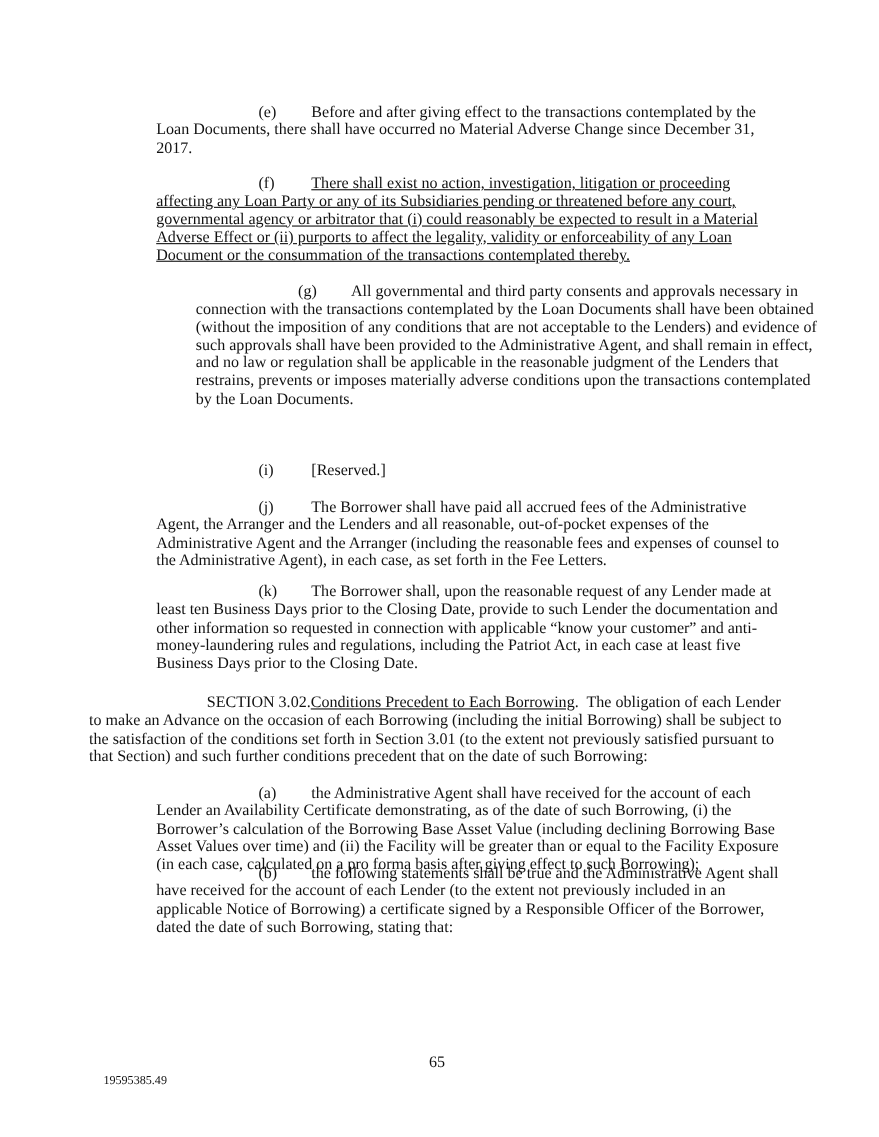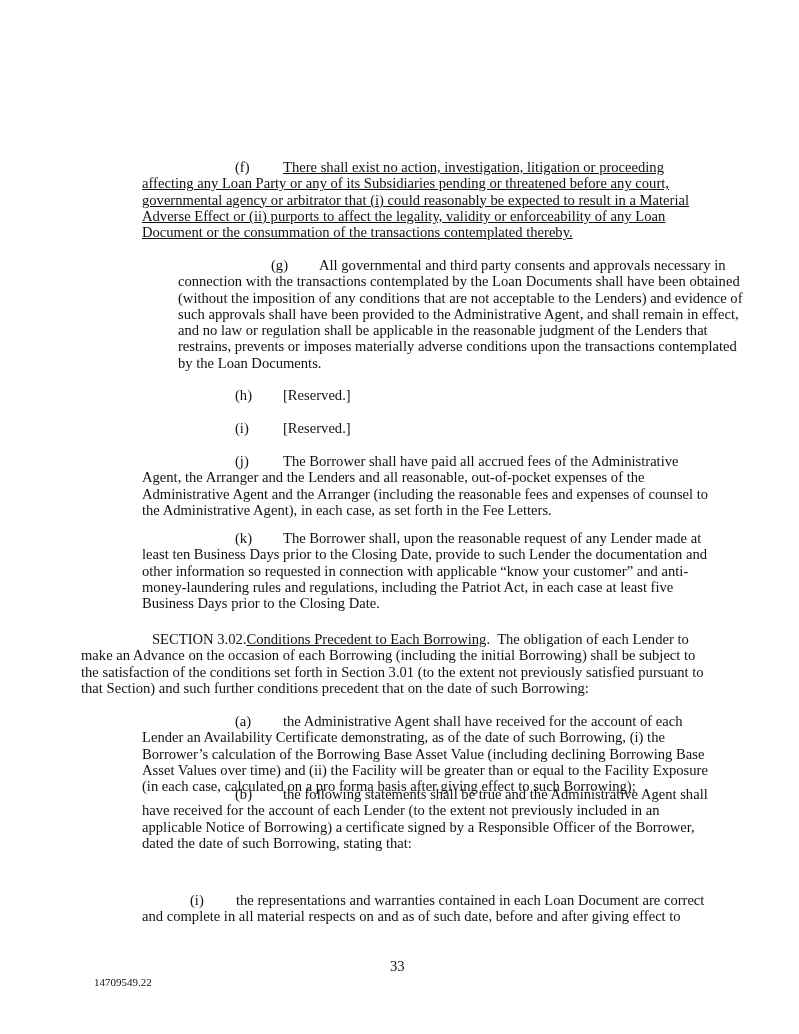--- a/index.html
+++ b/index.html
@@ -46,21 +46,21 @@
     
     margin-left: 93px;
     width: 48px;
   }
   .lbl-roman {
     
     margin-left: 48px;
     width: 46px;
   }
   .section-head {
-    margin-left: 71px;
+    margin-left: 107px;
   }
   .u {
     text-decoration: underline;
     text-align: center;
   }
   .page-number {
     position: absolute;
     left: 390px;
     top: 958px;
     font-size: 14.6px;
@@ -72,32 +72,32 @@
     top: 976px;
     font-size: 11px;
     line-height: 12px;
   }
 </style>
 </head>
 <body>
 
 <div class="page">
 
+  <p class="para body-para" style="top:94px;">
+    <span class="label lbl-sub">(e)</span><span>Before and after giving effect to the transactions contemplated by the Loan Documents, there shall have occurred no Material Adverse Change since December 31, 2017.</span>
+  </p>
 
   <p class="para body-para" style="top:159px;text-decoration:underline;">
     <span class="label lbl-sub">(f)</span><span>There shall exist no action, investigation, litigation or proceeding affecting any Loan Party or any of its Subsidiaries pending or threatened before any court, governmental agency or arbitrator that (i) could reasonably be expected to result in a Material Adverse Effect or (ii) purports to affect the legality, validity or enforceability of any Loan Document or the consummation of the transactions contemplated thereby.</span>
   </p>
 
   <p class="para body-para" style="top:257px;margin-left:36px;">
     <span class="label lbl-sub">(g)</span><span>All governmental and third party consents and approvals necessary in connection with the transactions contemplated by the Loan Documents shall have been obtained (without the imposition of any conditions that are not acceptable to the Lenders) and evidence of such approvals shall have been provided to the Administrative Agent, and shall remain in effect, and no law or regulation shall be applicable in the reasonable judgment of the Lenders that restrains, prevents or imposes materially adverse conditions upon the transactions contemplated by the Loan Documents.</span>
   </p>
 
-  <p class="para body-para" style="top:387px;">
-    <span class="label lbl-sub">(h)</span><span>[Reserved.]</span>
-  </p>
 
   <p class="para body-para" style="top:453px;">
     <span class="label lbl-sub">(j)</span><span>The Borrower shall have paid all accrued fees of the Administrative Agent, the Arranger and the Lenders and all reasonable, out-of-pocket expenses of the Administrative Agent and the Arranger (including the reasonable fees and expenses of counsel to the Administrative Agent), in each case, as set forth in the Fee Letters.</span>
   </p>
 
   <p class="para body-para" style="top:420px;">
     <span class="label lbl-sub">(i)</span><span>[Reserved.]</span>
   </p>
 
   <p class="para body-para" style="top:530px;">
@@ -109,20 +109,17 @@
   </p>
 
   <p class="para body-para" style="top:713px;">
     <span class="label lbl-sub">(a)</span><span>the Administrative Agent shall have received for the account of each Lender an Availability Certificate demonstrating, as of the date of such Borrowing, (i) the Borrower’s calculation of the Borrowing Base Asset Value (including declining Borrowing Base Asset Values over time) and (ii) the Facility will be greater than or equal to the Facility Exposure (in each case, calculated on a pro forma basis after giving effect to such Borrowing);</span>
   </p>
 
   <p class="para body-para" style="top:786px;">
     <span class="label lbl-sub">(b)</span><span>the following statements shall be true and the Administrative Agent shall have received for the account of each Lender (to the extent not previously included in an applicable Notice of Borrowing) a certificate signed by a Responsible Officer of the Borrower, dated the date of such Borrowing, stating that:</span>
   </p>
 
-  <p class="para body-para" style="top:892px;">
-    <span class="label lbl-roman">(i)</span><span>the representations and warranties contained in each Loan Document are correct and complete in all material respects on and as of such date, before and after giving effect to</span>
-  </p>
 
-  <div class="page-number">33</div>
-  <div class="doc-id">14709549.22</div>
+  <div class="page-number">65</div>
+  <div class="doc-id">19595385.49</div>
 
 </div>
 
 </body></html>

